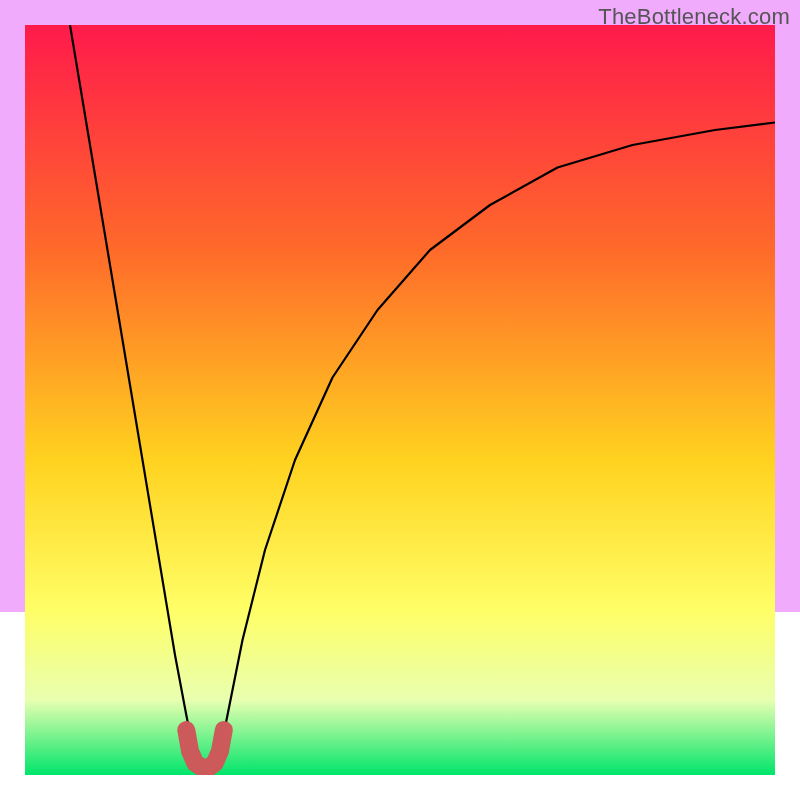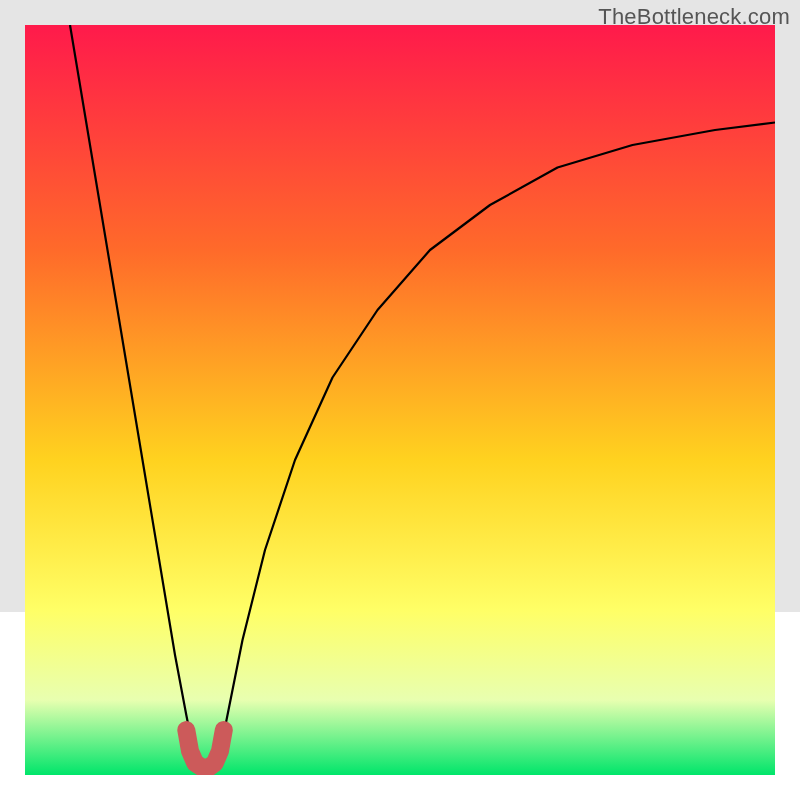--- a/index.html
+++ b/index.html
@@ -6,21 +6,21 @@
     margin: 0;
     padding: 0;
     width: 800px;
     height: 800px;
     overflow: hidden;
     font-family: Arial, Helvetica, sans-serif;
   }
   .frame {
     width: 800px;
     height: 612px;
-    background: #e5e5e5;
+    background: #f0abfc;
     position: relative;
   }
   .plot {
     position: absolute;
     left: 25px;
     top: 25px;
     width: 750px;
     height: 750px;
     overflow: hidden;
   }

